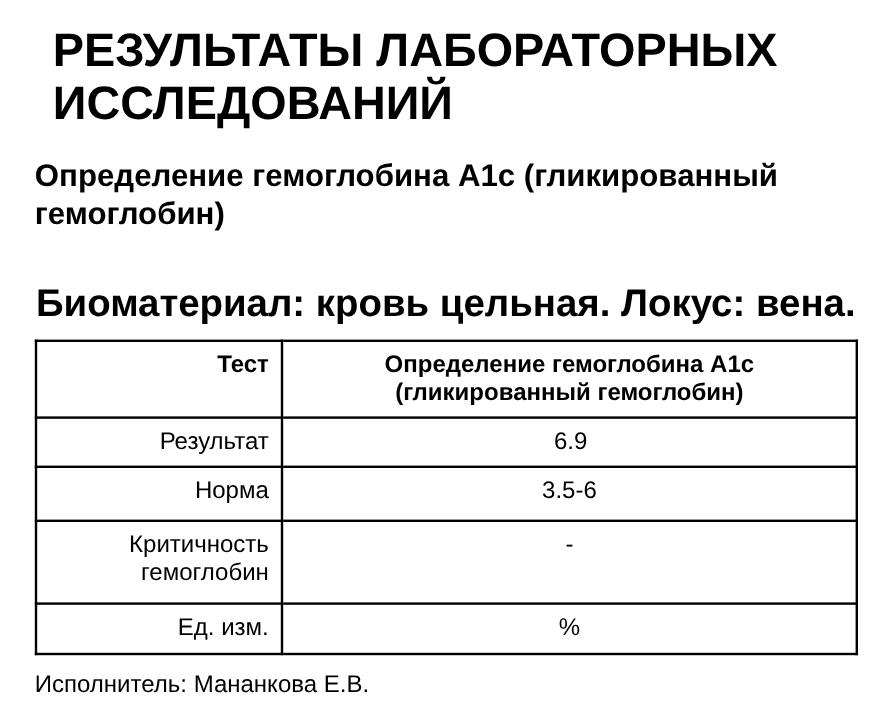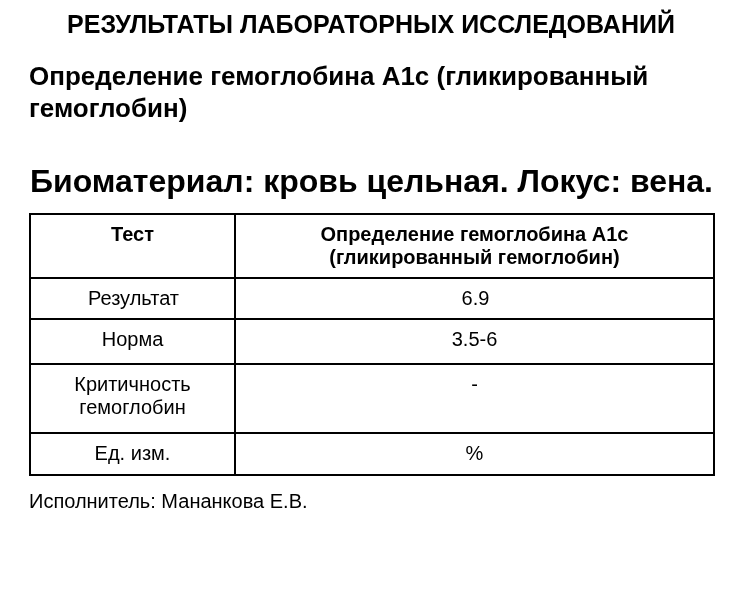--- a/index.html
+++ b/index.html
@@ -11,25 +11,25 @@
     width: 742px;
     height: 600px;
     box-sizing: border-box;
     background: #ffffff;
     color: #000000;
     font-family: "Liberation Sans", "DejaVu Sans", sans-serif;
     padding: 6px 29px 0 29px;
     overflow: hidden;
   }
   .doc-title {
-    font-size: 25px;
+    font-size: 39px;
     font-weight: bold;
-    text-align: center;
+    text-align: left;
     line-height: 1.12;
-    margin: 4px;
+    margin: 15px;
     letter-spacing: 0px;
   }
   .test-heading {
     font-size: 26px;
     font-weight: bold;
     line-height: 1.22;
     margin: 23px 0 0 0;
     text-align: left;
   }
   .biomaterial-line {
@@ -52,21 +52,21 @@
     line-height: 1.15;
     padding: 8px 10px;
     vertical-align: top;
     overflow: hidden;
   }
   col.c-label { width: 205px; }
   col.c-value { width: 479px; }
   table.results th {
     font-weight: bold;
   }
-  .label-cell { text-align: center; }
+  .label-cell { text-align: right; }
   .value-cell { text-align: center; }
   .header-test-name {
     display: inline-block;
     max-width: 420px;
     text-align: center;
   }
   tr.row-header  th { height: 46px; }
   tr.row-result  td { height: 22px; padding-left: 12px; }
   tr.row-norm    td { height: 27px; margin-top: 48px; }
   tr.row-dev     td { height: 24px; }

